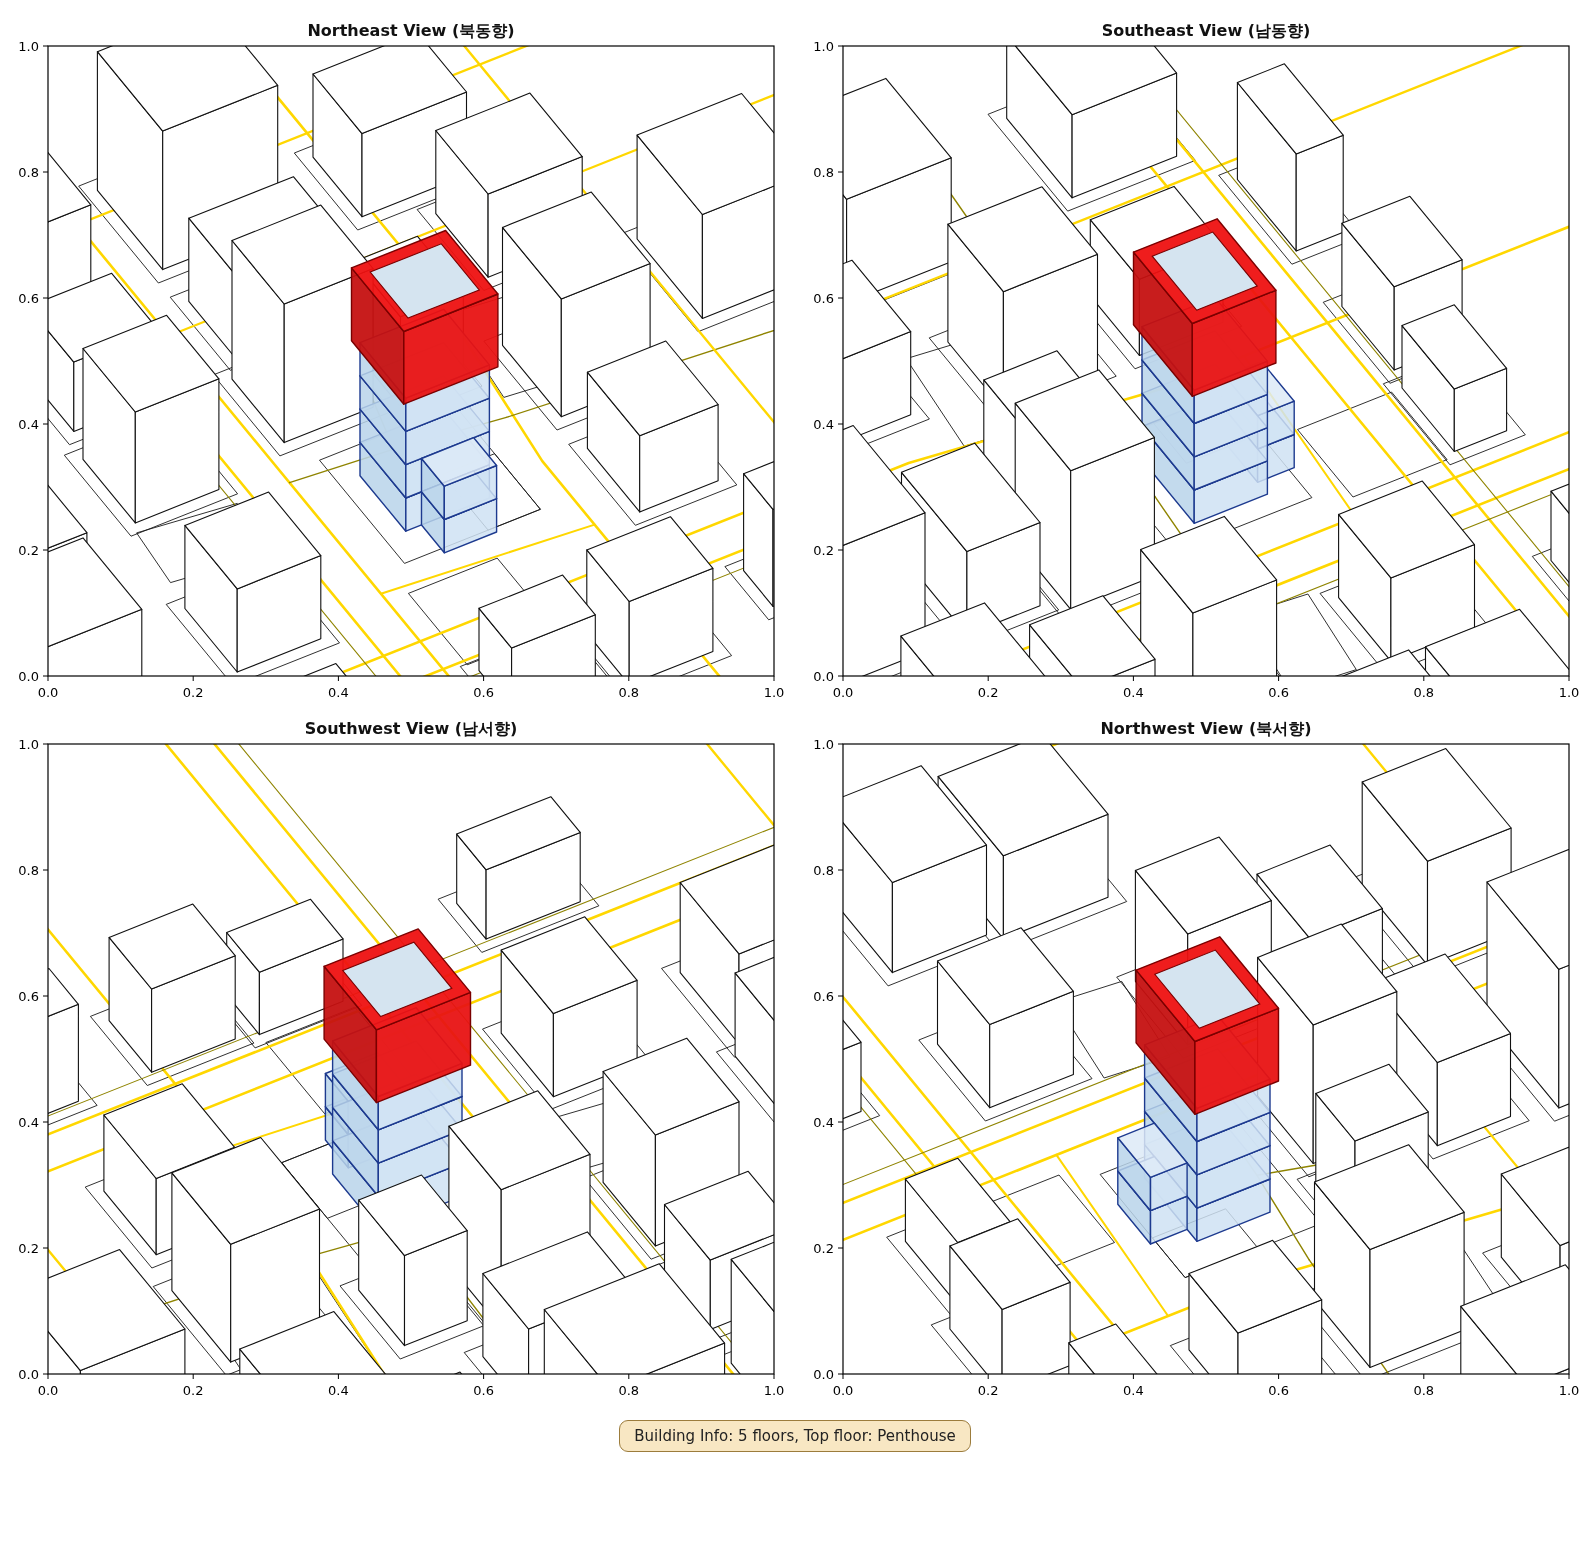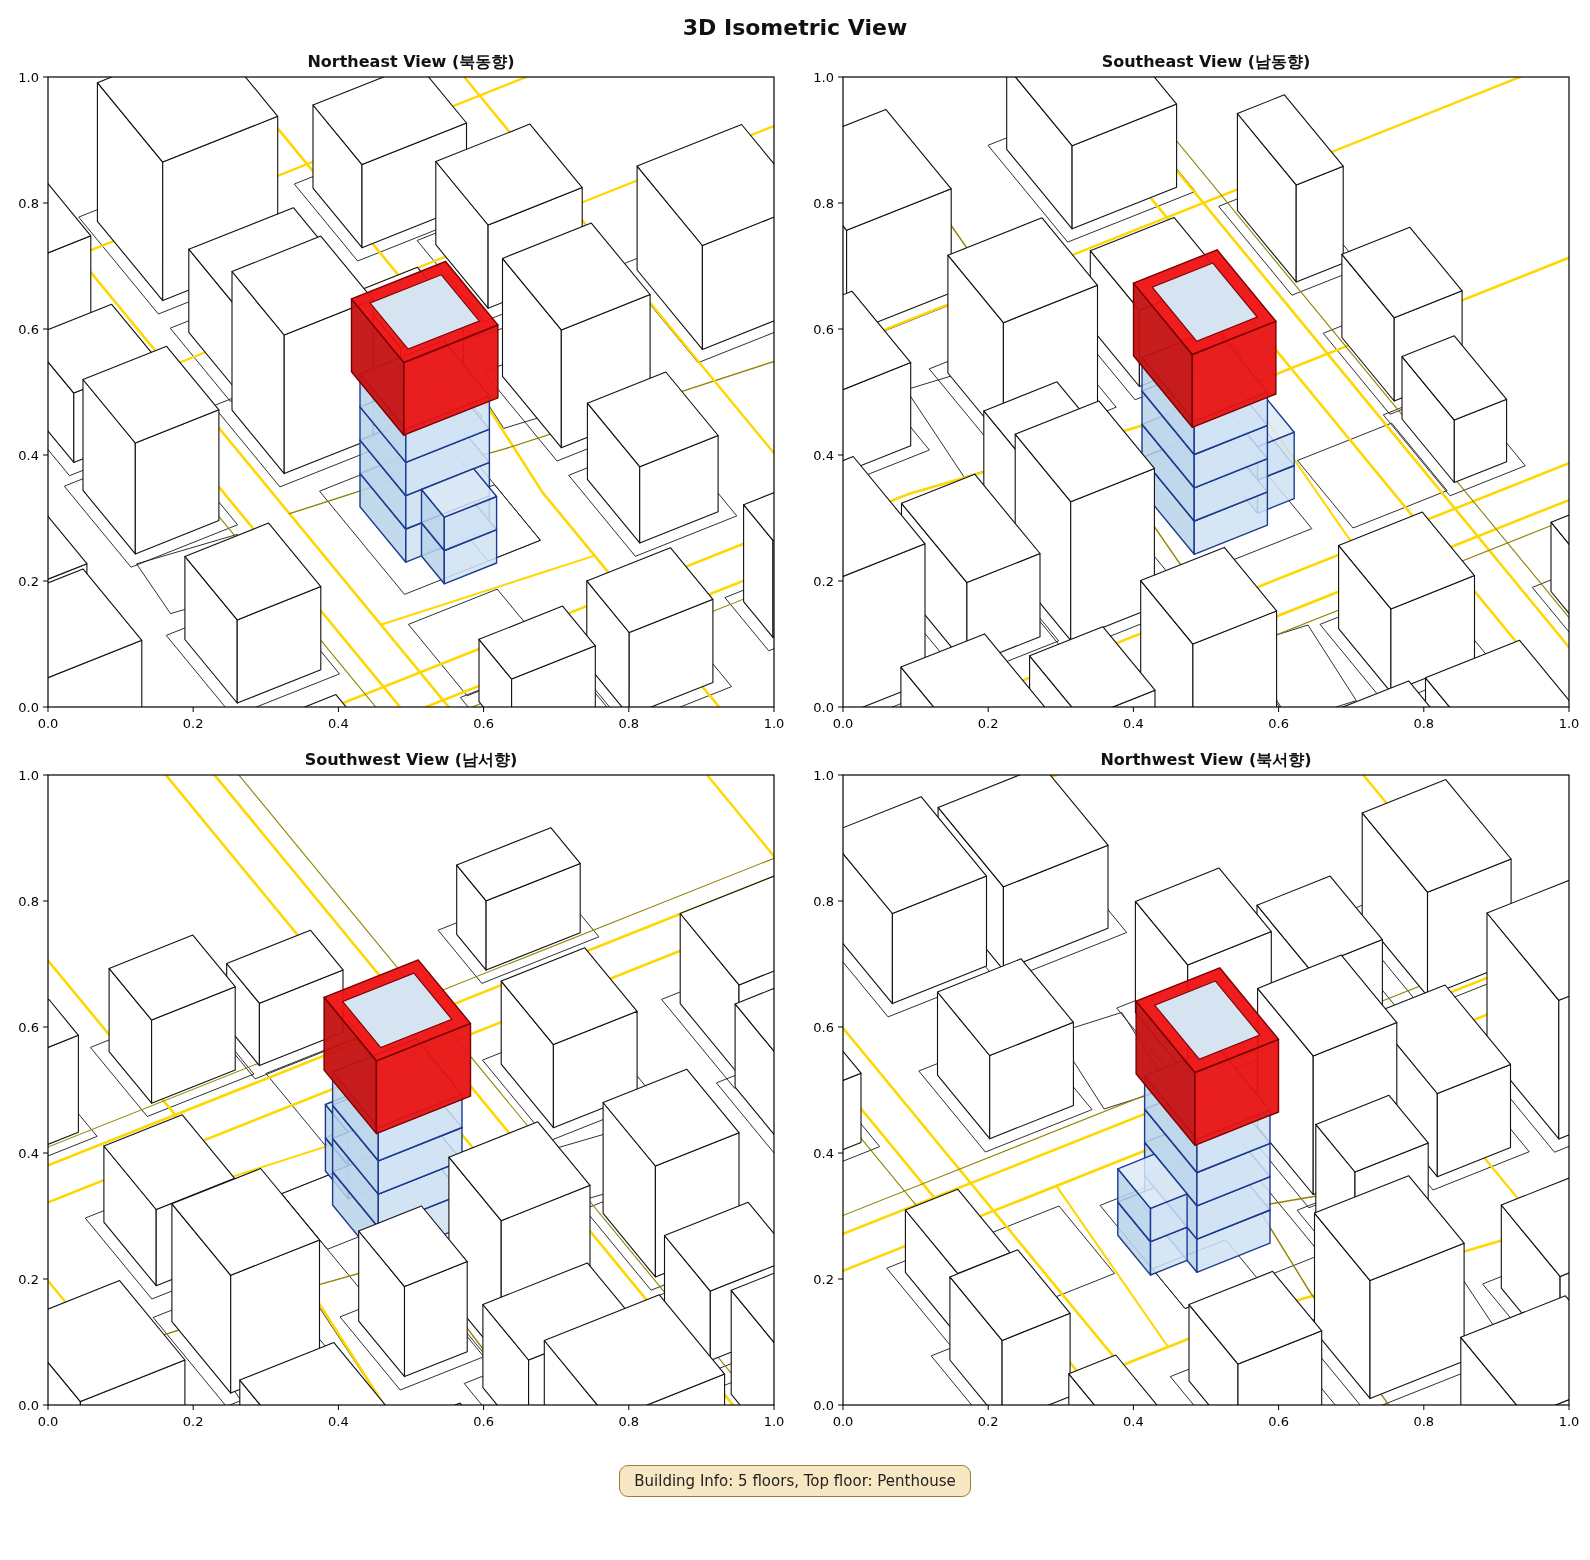--- a/index.html
+++ b/index.html
@@ -7,31 +7,30 @@
   body{
     width:1590px;height:1560px;background:#ffffff;
     font-family:"DejaVu Sans","Liberation Sans",sans-serif;color:#111;
     overflow:hidden;
   }
   .fig-title{text-align:center;padding-top:12px;font-weight:bold;font-size:22px;line-height:1.42;color:#111;}
   .fig-title .line{display:block;}
   .grid{display:grid;grid-template-columns:795px 795px;grid-template-rows:698px 698px;margin-top:4px;}
   .cell{width:795px;height:698px;display:flex;justify-content:flex-start;align-items:flex-start;}
   svg.view{display:block;width:792px;height:698px;}
-  .badge-row{display:flex;justify-content:center;margin-top:22px;}
+  .badge-row{display:flex;justify-content:center;margin-top:8px;}
   .badge{
     background:#f8e7c3;border:1.4px solid #9c7c3c;border-radius:9px;
     padding:6px 14px;font-size:15px;color:#222;
   }
 </style>
 </head>
 <body>
 
 <div class="fig-title">
-  <span class="line">3D Isometric View</span>
 </div>
 
 <div class="grid">
   <div class="cell">
     <svg class="view" viewBox="0 0 792 698">
         <defs>
           <clipPath id="cp0">
             <rect x="48" y="30" width="726" height="630"></rect>
           </clipPath>
         </defs>

